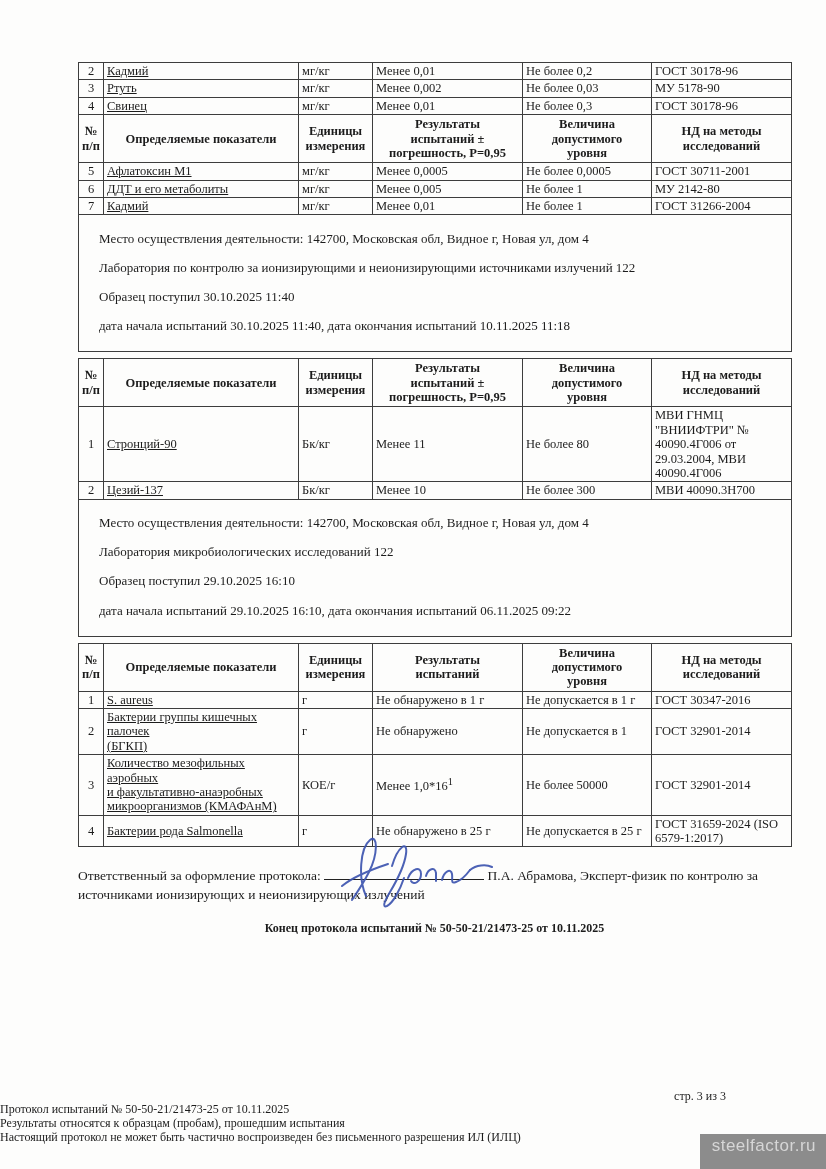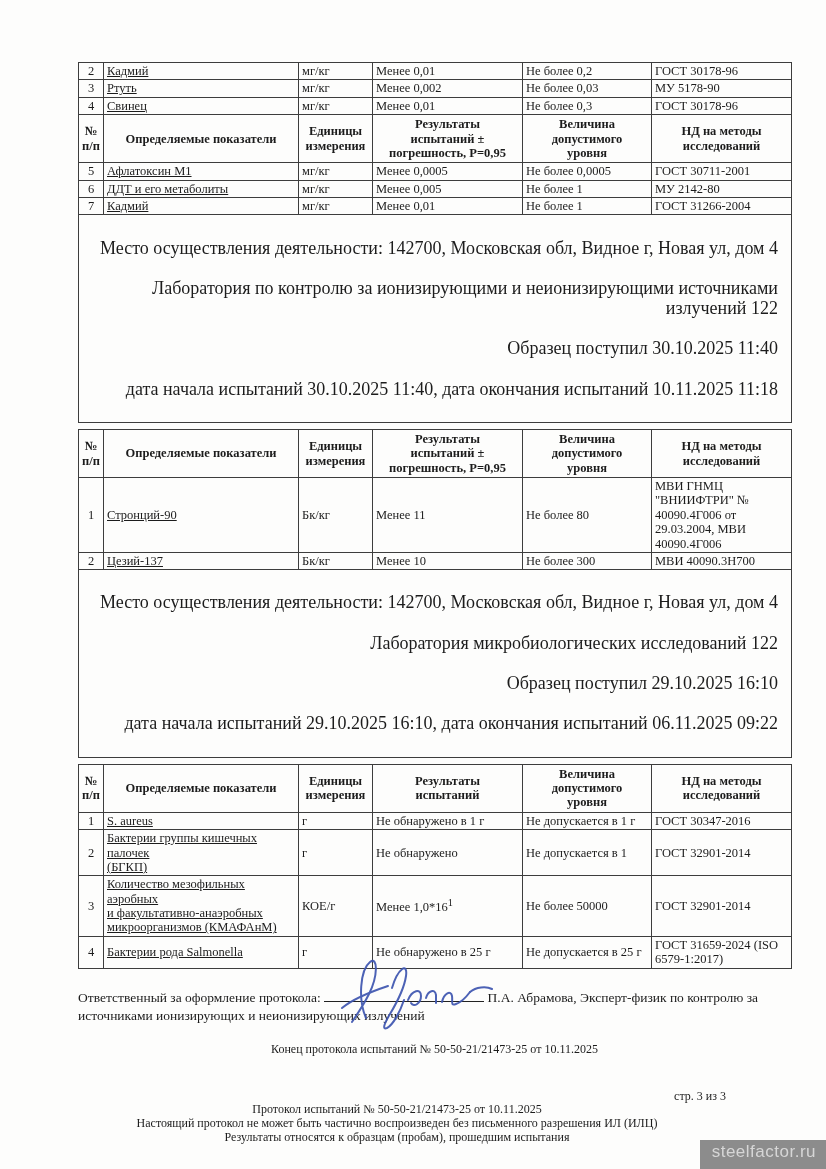--- a/index.html
+++ b/index.html
@@ -24,54 +24,54 @@
     vertical-align:middle;
     white-space:pre-line;
     overflow:hidden;
   }
   th { font-weight:bold; text-align:center; padding:2px 2px; }
   .c-num   { text-align:center; }
   .c-name  { text-align:left;text-decoration:underline; }
   .c-unit, .c-result, .c-limit, .c-method { text-align:left; }
   tr.r td { height:17px; }
   .section-cell {
-    text-align:right;
-    font-size:18px;
+    text-align:left;
+    font-size:13px;
     line-height:1.12;
-    padding:2px 13px 3px;
+    padding:2px 20px 3px;
   }
   .section-cell div { padding:0; }
   .signoff {
     position:relative;
     margin-top:19px;
     font-size:13.5px;
     line-height:1.35;
     width:713px;
   }
   .sign-line {
     display:inline-block;
     width:160px;
     height:14px;
     border-bottom:1px solid #222;
     vertical-align:baseline;
   }
   .sig-svg { position:absolute; left:240px; top:-36px; pointer-events:none; }
-  .end-line { text-align:center; margin-top:16px; font-size:12px; }
+  .end-line { text-align:center; margin-top:16px; font-size:12px;font-weight:bold; }
   .page-num { position:absolute; right:100px; top:1089px; font-size:12px; }
   .footer-lines {
     position:absolute; top:1103px; left:0; width:794px;
-    text-align:center; font-size:12px; line-height:13.8px;
+    text-align:left; font-size:12px; line-height:13.8px;
   }
   .watermark {
     position:absolute; right:0; bottom:0;
     background:#8c8c8c;
     color:#d6d6d6;
     font-family:"Liberation Sans", sans-serif;
     font-size:17px;
-    padding:2px 10px 7px 12px;
+    padding:2px 10px 13px 12px;
     letter-spacing:0.5px;
     margin-left:27px;
   }
 </style>
 </head>
 <body>
 
 <div class="page">
   <div class="content">
 
@@ -292,18 +292,18 @@
       <span>П.А. Абрамова, Эксперт-физик по контролю за</span>
       <div>источниками ионизирующих и неионизирующих излучений</div>
       <div class="end-line">Конец протокола испытаний № 50-50-21/21473-25 от 10.11.2025</div>
     </div>
 
   </div>
 
   <div class="page-num">стр. 3 из 3</div>
   <div class="footer-lines">
     <div>Протокол испытаний № 50-50-21/21473-25 от 10.11.2025</div>
+    <div>Результаты относятся к образцам (пробам), прошедшим испытания</div>
     <div>Настоящий протокол не может быть частично воспроизведен без письменного разрешения ИЛ (ИЛЦ)</div>
-    <div>Результаты относятся к образцам (пробам), прошедшим испытания</div>
   </div>
 
   <div class="watermark">steelfactor.ru</div>
 </div>
 
 </body></html>

